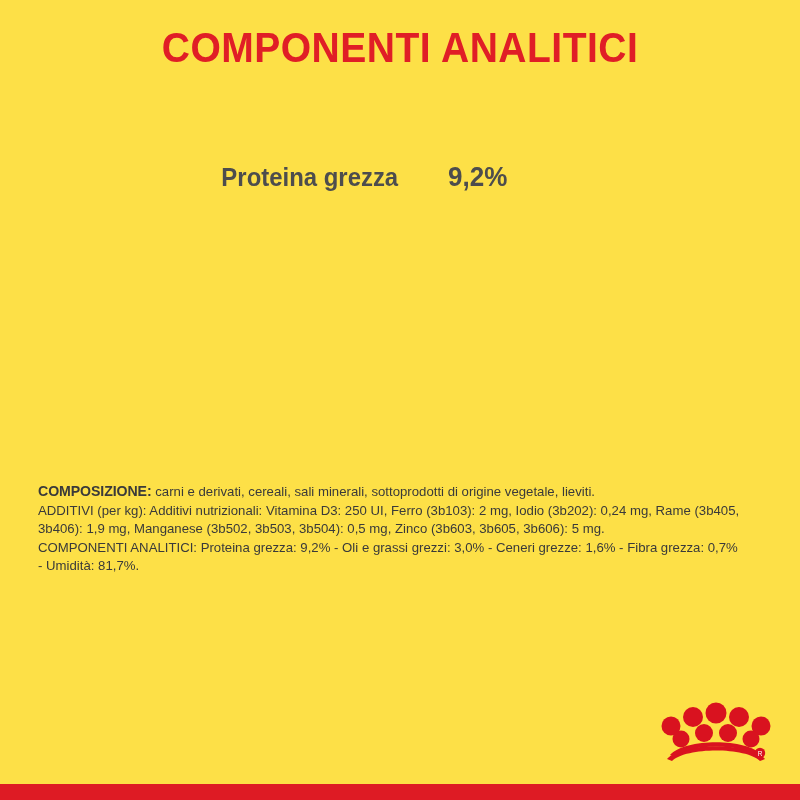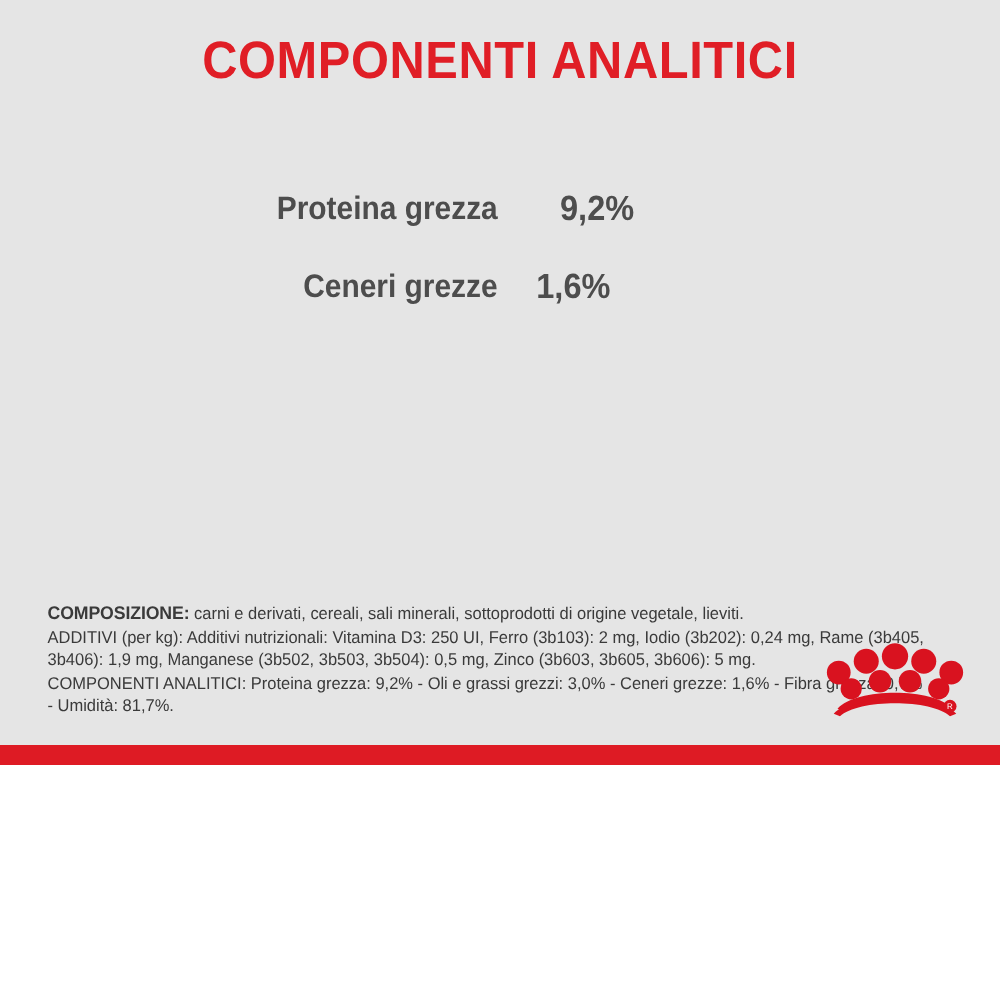--- a/index.html
+++ b/index.html
@@ -4,42 +4,42 @@
 <style>
   * { margin:0; padding:0; box-sizing:border-box; }
   html, body {
     width:800px; height:800px;
     background:#ffffff;
     font-family:"Liberation Sans", sans-serif;
     overflow:hidden;
   }
   #page {
     position:relative;
-    width:800px; height:612px;
-    background:#e5e5e5;
+    width:800px; height:800px;
+    background:#fde047;
   }
 
   
   .title {
     position:absolute;
     top:24px; left:0; right:0;
     text-align:center;
     color:#E01E26;
     font-family:"Liberation Sans Narrow","Liberation Sans", sans-serif;
     font-size:42px;
     font-weight:700;
     letter-spacing:0.5px;
     transform:scaleX(0.93);
     white-space:nowrap;
   }
 
   
   .chart {
     position:absolute;
-    top:136px; left:0;
+    top:146px; left:0;
     width:800px;
   }
   .chart-row {
     position:relative;
     height:62px;
   }
   .row-label {
     position:absolute;
     right:402px;
     top:50%;
@@ -116,27 +116,20 @@
 
     <div class="chart-row">
       <span class="row-label">Proteina grezza</span>
       <span class="bar-wrap" style="width:37px;">
         <span class="bar"></span>
       </span>
       <span class="row-value" style="left:448px;">9,2%</span>
     </div>
 
 
-    <div class="chart-row">
-      <span class="row-label">Ceneri grezze</span>
-      <span class="bar-wrap" style="width:18px;">
-        <span class="bar"></span>
-      </span>
-      <span class="row-value" style="left:429px;">1,6%</span>
-    </div>
 
 
   </div>
 
   <div class="composition">
     <p><span class="lead">COMPOSIZIONE:</span><span> carni e derivati, cereali, sali minerali, sottoprodotti di origine vegetale, lieviti.</span></p>
     <p>ADDITIVI (per kg): Additivi nutrizionali: Vitamina D3: 250 UI, Ferro (3b103): 2 mg, Iodio (3b202): 0,24 mg, Rame (3b405, 3b406): 1,9 mg, Manganese (3b502, 3b503, 3b504): 0,5 mg, Zinco (3b603, 3b605, 3b606): 5 mg.</p>
     <p>COMPONENTI ANALITICI: Proteina grezza: 9,2% - Oli e grassi grezzi: 3,0% - Ceneri grezze: 1,6% - Fibra grezza: 0,7% - Umidità: 81,7%.</p>
   </div>
 

